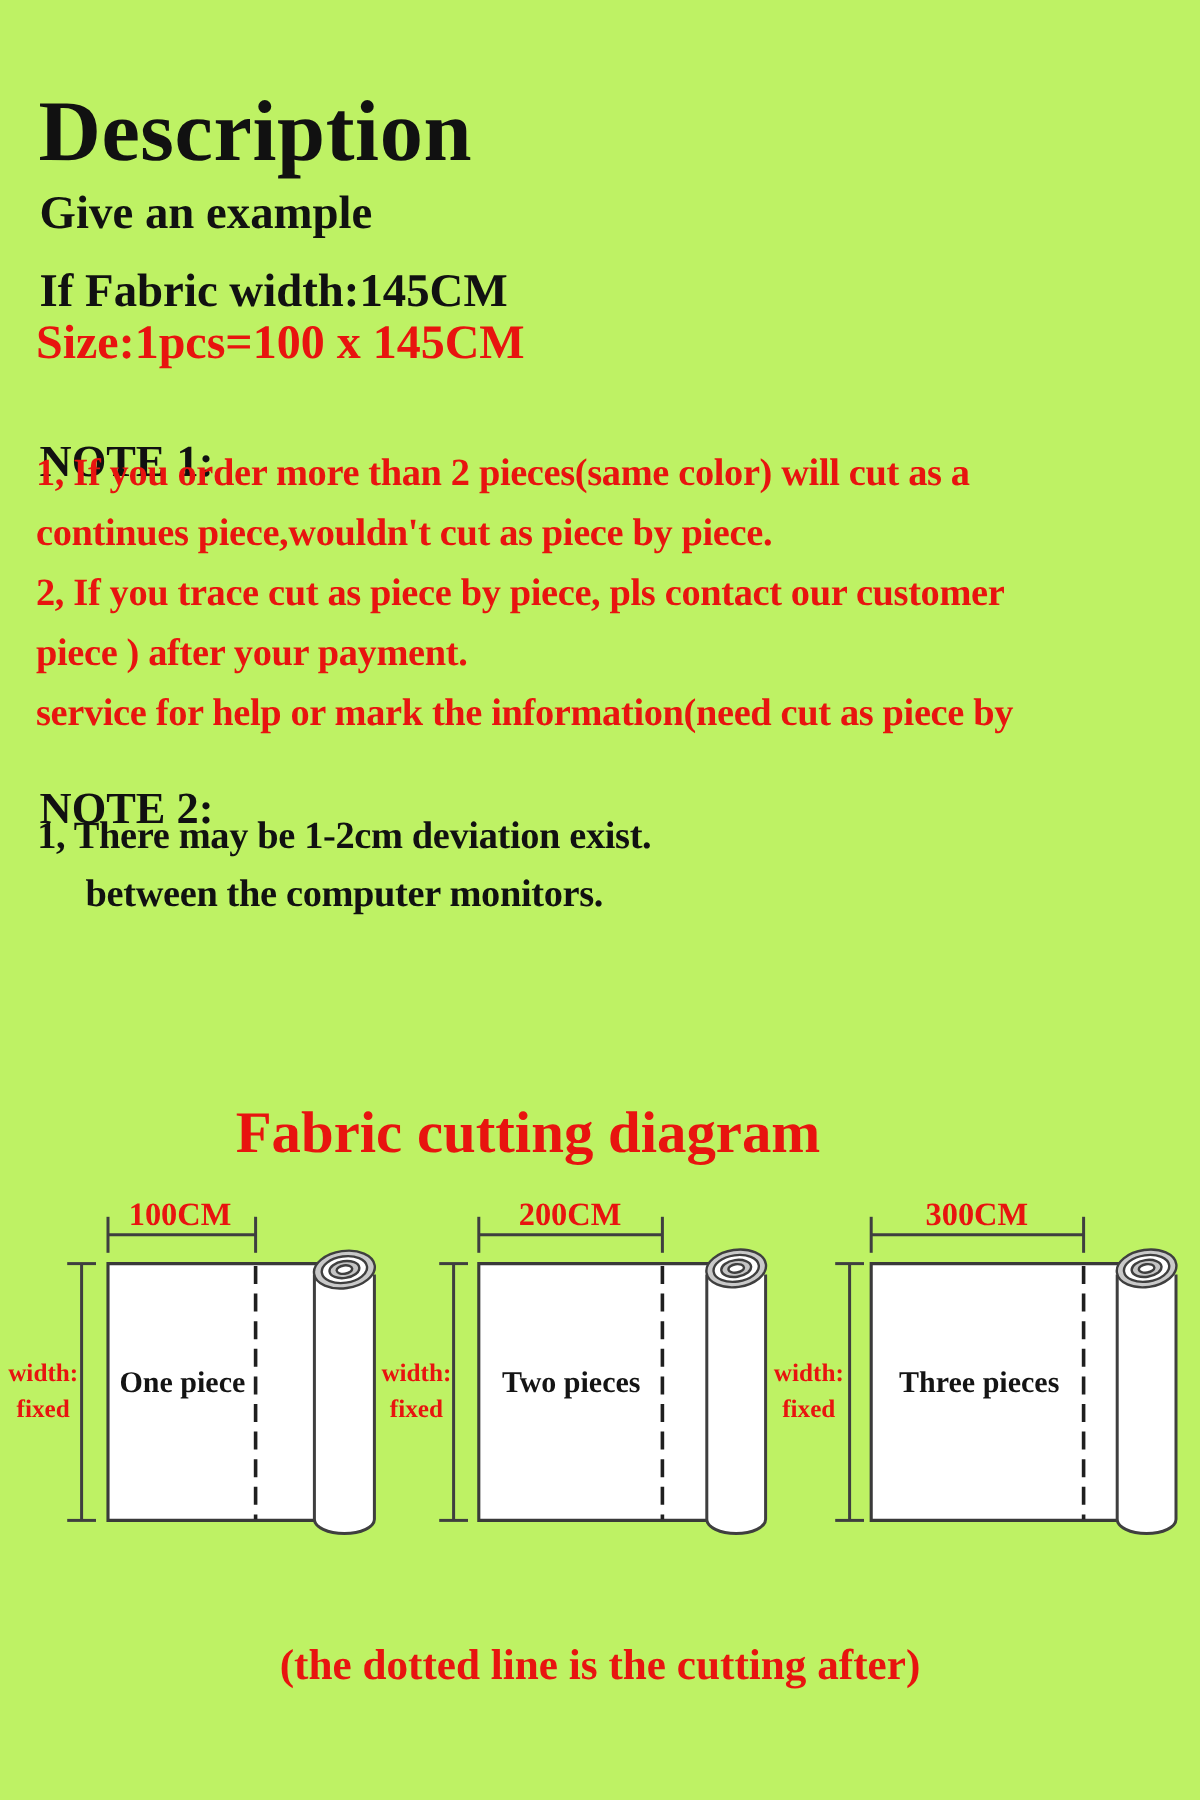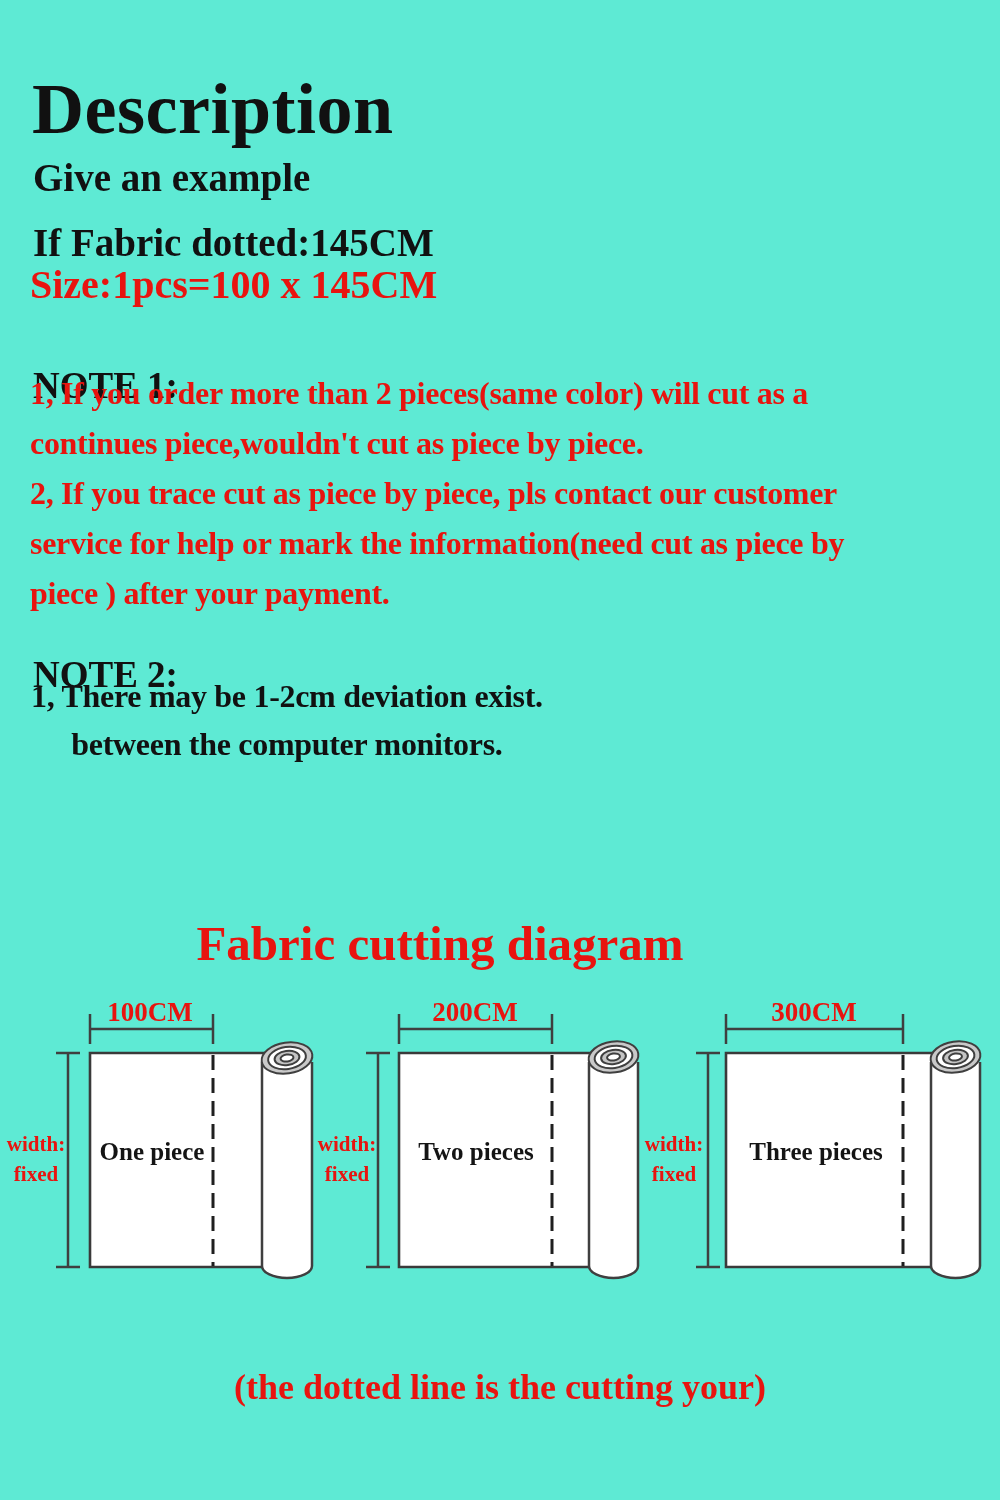--- a/index.html
+++ b/index.html
@@ -1,19 +1,19 @@
 <!DOCTYPE html>
 <html><head>
 <meta charset="utf-8">
 <style>
   html,body{margin:0;padding:0;background:#ffffff;}
   .page{
     position:relative;
     width:1000px;height:1500px;
-    background:#5eead4;
+    background:#bef264;
     overflow:hidden;
     font-family:"Liberation Serif","DejaVu Serif",serif;
     font-weight:bold;
     color:#111111;
   }
   .abs{position:absolute;white-space:nowrap;}
   .red{color:#e8140f;}
   .title{left:32px;top:18px;font-size:72px;line-height:1.2;letter-spacing:0.5px;}
   .intro1{left:33px;top:116px;font-size:39px;line-height:1.2;text-align:center;}
   .intro2{left:33px;top:181px;font-size:39px;line-height:1.2;}
@@ -45,30 +45,30 @@
   .ring-c{fill:#ffffff;stroke:#3f3f3f;stroke-width:2;}
 </style>
 </head>
 <body>
 
 <div class="page">
 
   <h1 class="abs title">Description</h1>
 
   <p class="abs intro1">Give an example</p>
-  <p class="abs intro2">If Fabric dotted:145CM</p>
+  <p class="abs intro2">If Fabric width:145CM</p>
   <p class="abs sizeline red">Size:1pcs=100 x 145CM</p>
 
   <h2 class="abs noteh note1h">NOTE 1:</h2>
   <div class="abs notebody note1body red">
     <div>1, If you order more than 2 pieces(same color) will cut as a</div>
     <div>continues piece,wouldn't cut as piece by piece.</div>
     <div>2, If you trace cut as piece by piece, pls contact our customer</div>
+    <div>piece ) after your payment.</div>
     <div>service for help or mark the information(need cut as piece by</div>
-    <div>piece ) after your payment.</div>
   </div>
 
   <h2 class="abs noteh note2h">NOTE 2:</h2>
   <div class="abs notebody note2body">
     <div>1, There may be 1-2cm deviation exist.</div>
     <div>between the computer monitors.</div>
   </div>
 
   <h2 class="abs diagtitle red">Fabric cutting diagram</h2>
 
@@ -152,15 +152,15 @@
         <g transform="rotate(-8 955.5 1057)">
           <ellipse class="ring-o" cx="955.5" cy="1057" rx="25" ry="15.5"></ellipse>
           <ellipse class="ring-w" cx="955.5" cy="1057" rx="19" ry="11"></ellipse>
           <ellipse class="ring-g" cx="955.5" cy="1057" rx="12.5" ry="7"></ellipse>
           <ellipse class="ring-c" cx="955.5" cy="1057" rx="6.5" ry="3.5"></ellipse>
         </g>
       </g>
     </g>
   </svg>
 
-  <p class="abs caption red">(the dotted line is the cutting your)</p>
+  <p class="abs caption red">(the dotted line is the cutting after)</p>
 
 </div>
 
 </body></html>

